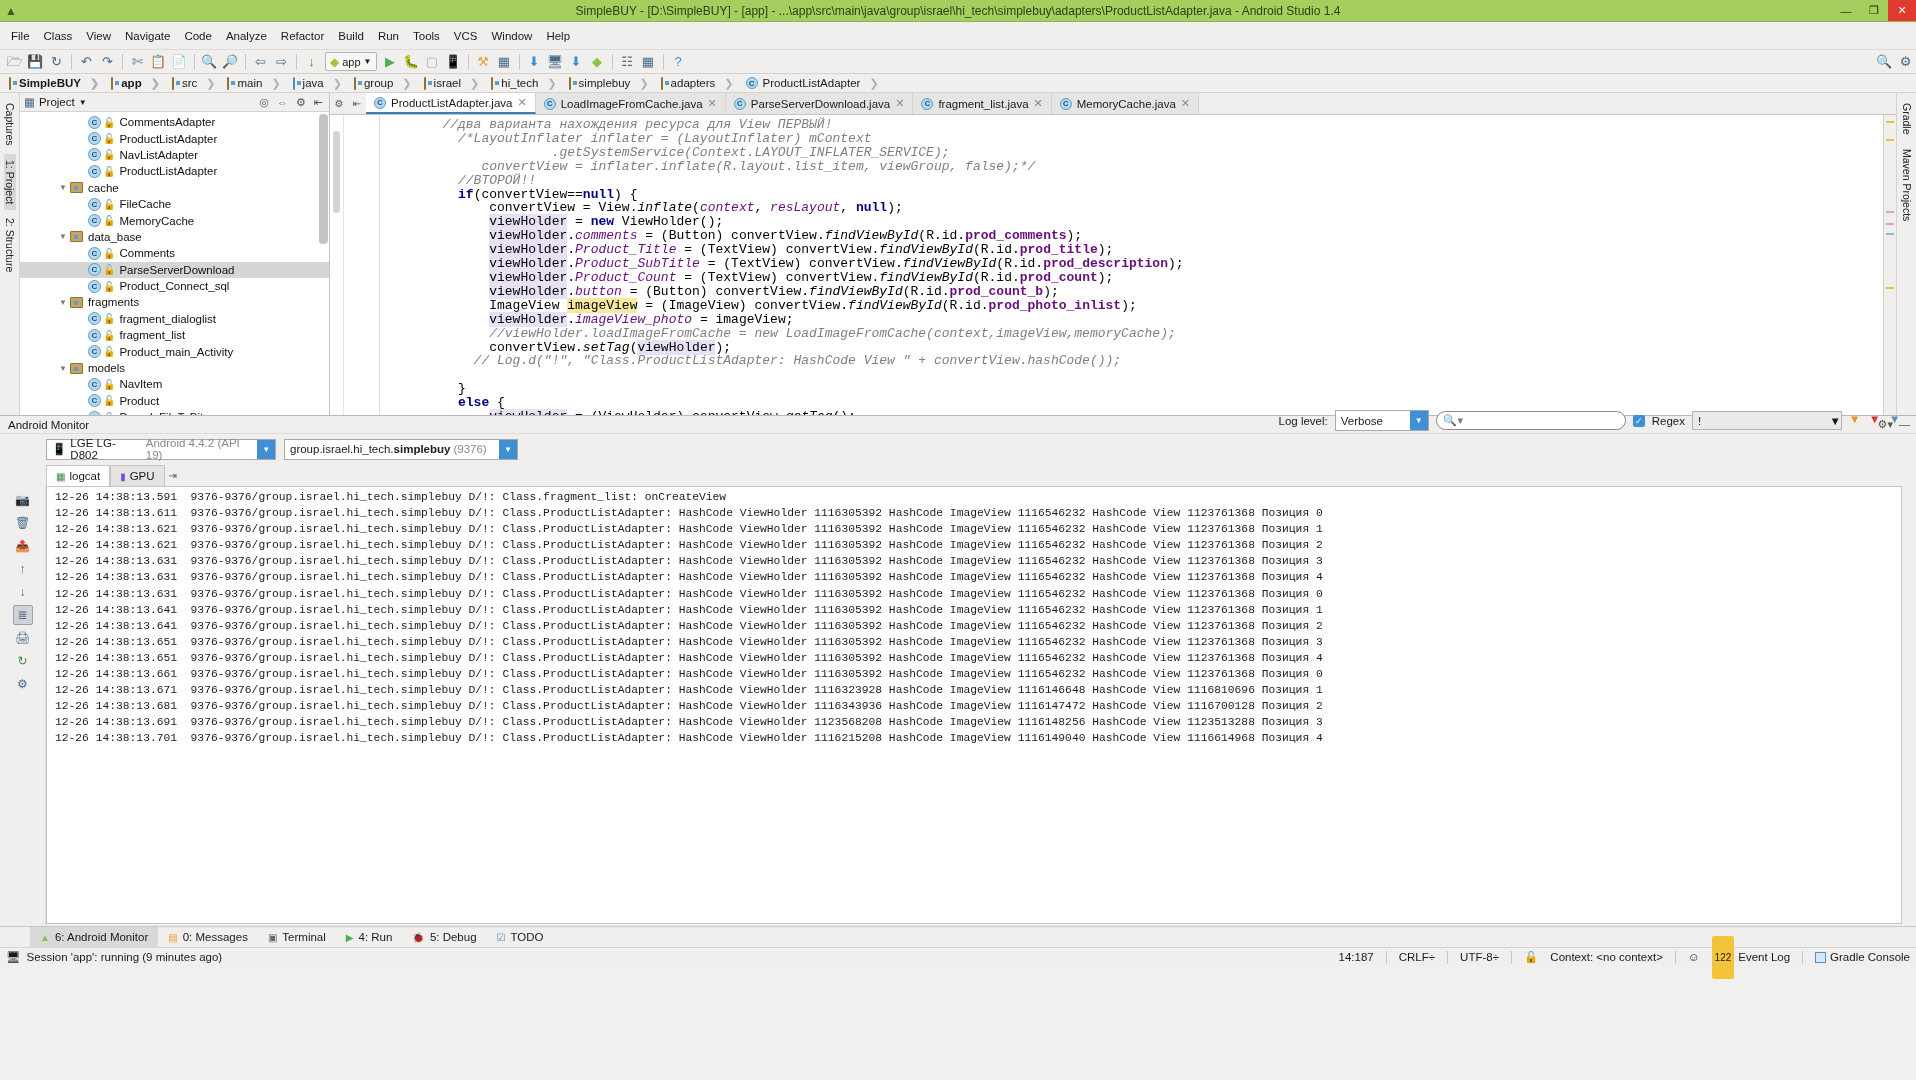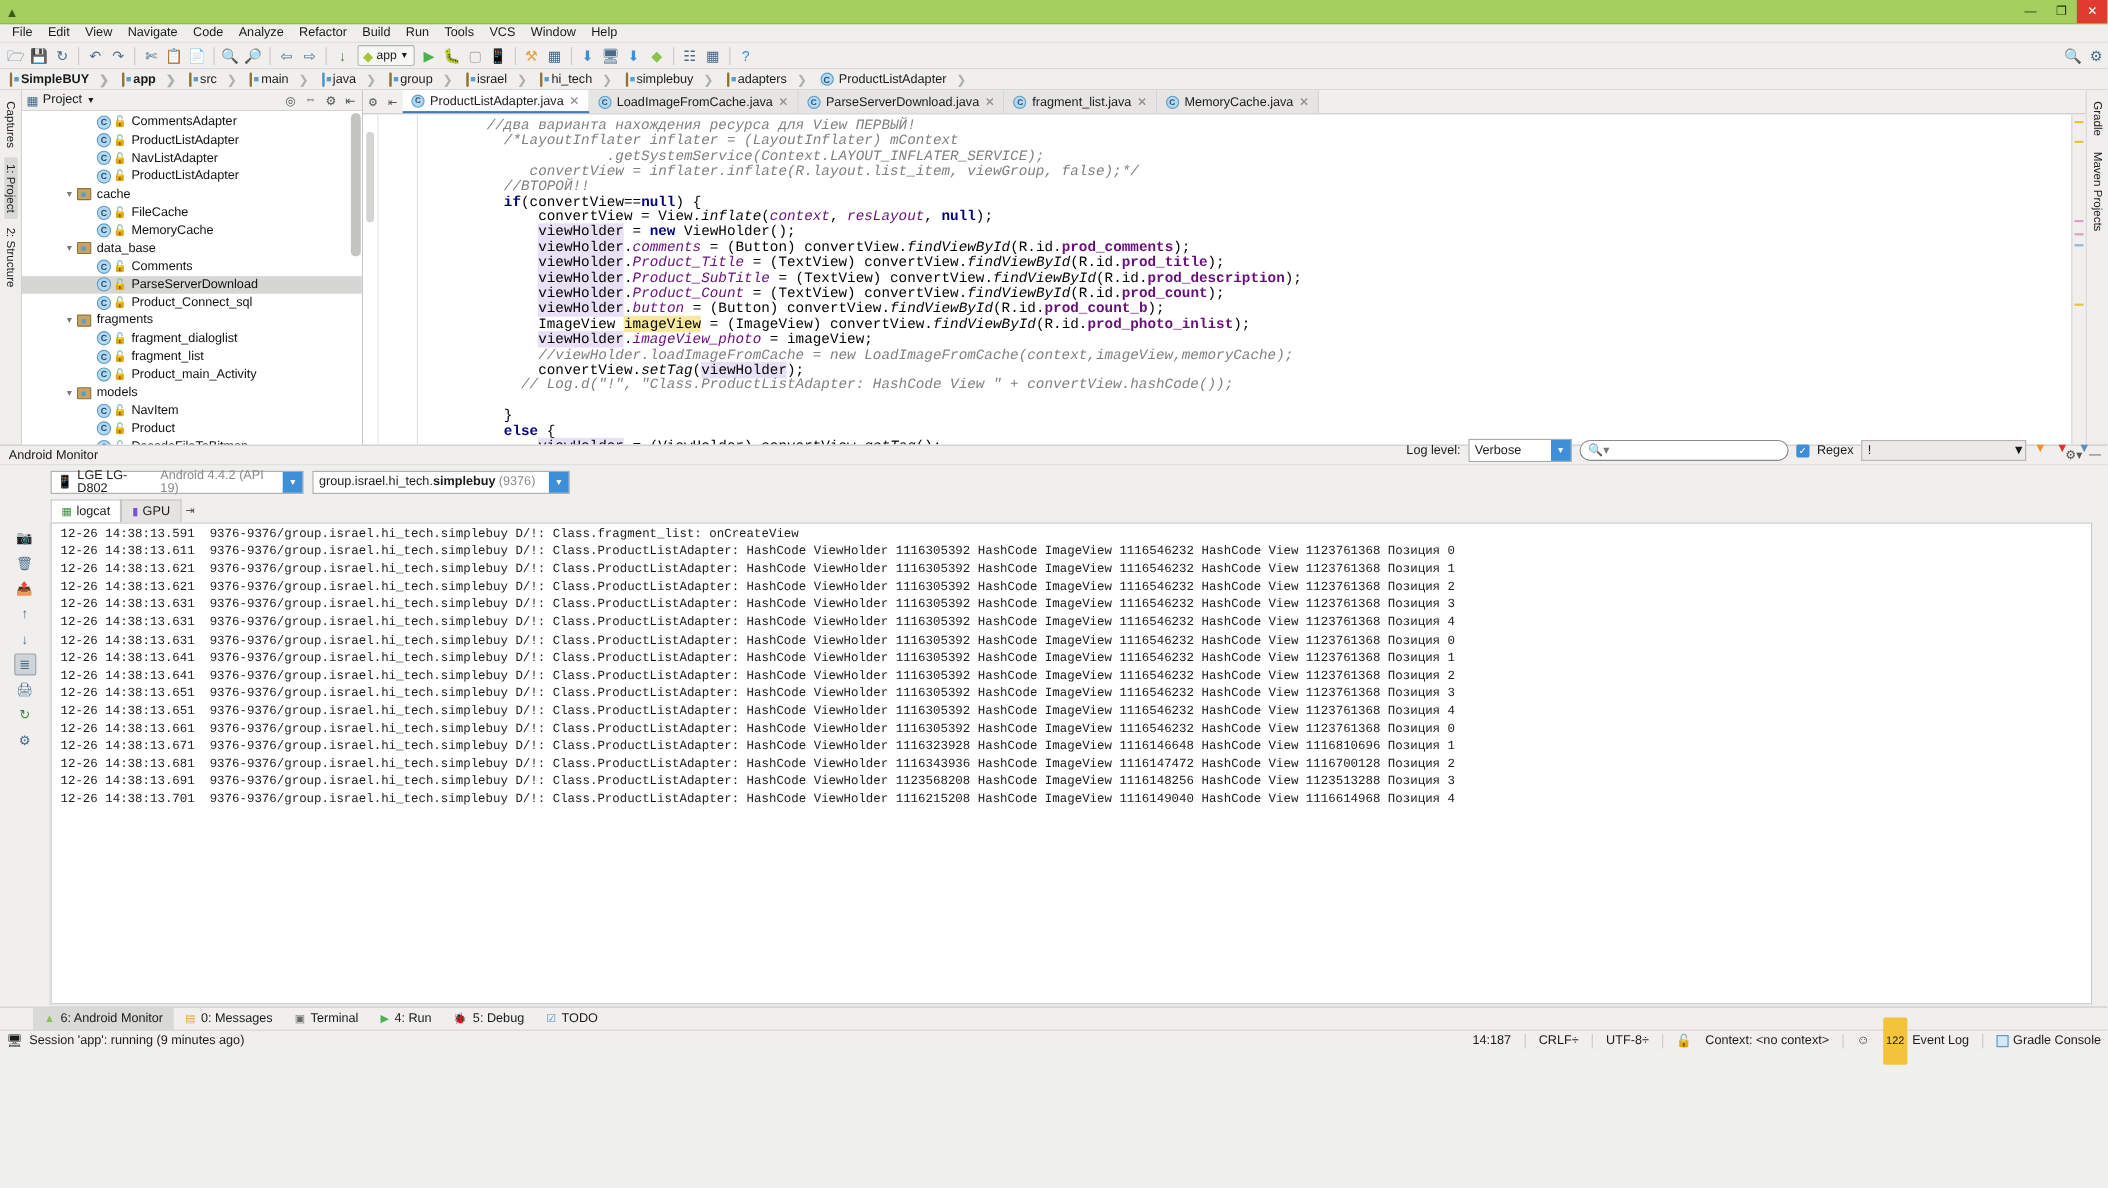--- a/index.html
+++ b/index.html
@@ -15,21 +15,21 @@
   }
   #titlebar .logo{ width:22px; height:18px; display:flex; align-items:center; justify-content:center;
     font-size:12px; color:#3c5a1c; }
   #titlebar .t-text{ position:absolute; left:0; right:0; text-align:center;
     font-size:12px; color:#2d4013; white-space:nowrap; }
   #titlebar .wbtns{ margin-left:auto; display:flex; z-index:3; }
   #titlebar .wbtn{ width:28px; height:21px; display:flex; align-items:center; justify-content:center;
     font-size:11px; color:#1f3008; }
   #titlebar .wbtn.close{ background:#e03b2e; color:#fff; }
   
-  #menubar{ height:17px; background:#f0efee; display:flex; align-items:center;
+  #menubar{ height:28px; background:#f0efee; display:flex; align-items:center;
     padding-left:4px; border-bottom:1px solid #dcdcda; }
   #menubar .mi{ padding:1px 7px; font-size:11.5px; color:#1a1a1a; cursor:default; }
   
   #toolbar{ height:24px; background:#f0efee; display:flex; align-items:center; padding-left:4px;
     border-bottom:1px solid #d3d3d1; }
   .tb{ width:21px; height:21px; display:flex; align-items:center; justify-content:center;
        font-size:13px; line-height:1; color:#4a6b8a; }
   .tbsep{ width:1px; height:16px; background:#c8c8c6; margin:0 4px; }
   .runcfg{ display:flex; align-items:center; gap:3px; height:19px; padding:0 4px;
     border:1px solid #b4b4b2; background:#f7f7f6; border-radius:2px; font-size:11px; margin:0 3px;}
@@ -149,30 +149,31 @@
   #statusbar .right{ margin-left:auto; display:flex; align-items:center; gap:12px; }
   .sdiv{ width:1px; height:13px; background:#c8c8c6; }
   .evt{ display:flex; align-items:center; gap:4px; }
   .bluebox{ width:11px;height:11px;border:1px solid #5a8fbe;background:#d6e8f7;}
 </style>
 </head>
 <body>
 
 <div id="titlebar">
   <span class="logo">▲</span>
+  <span class="t-text">SimpleBUY - [D:\SimpleBUY] - [app] - ...\app\src\main\java\group\israel\hi_tech\simplebuy\adapters\ProductListAdapter.java - Android Studio 1.4</span>
   <div class="wbtns">
     <div class="wbtn">—</div>
     <div class="wbtn">❐</div>
     <div class="wbtn close">✕</div>
   </div>
 </div>
 
 <div id="menubar">
     <div class="mi">File</div>
-    <div class="mi">Edit</div>
+    <div class="mi">Class</div>
     <div class="mi">View</div>
     <div class="mi">Navigate</div>
     <div class="mi">Code</div>
     <div class="mi">Analyze</div>
     <div class="mi">Refactor</div>
     <div class="mi">Build</div>
     <div class="mi">Run</div>
     <div class="mi">Tools</div>
     <div class="mi">VCS</div>
     <div class="mi">Window</div>

